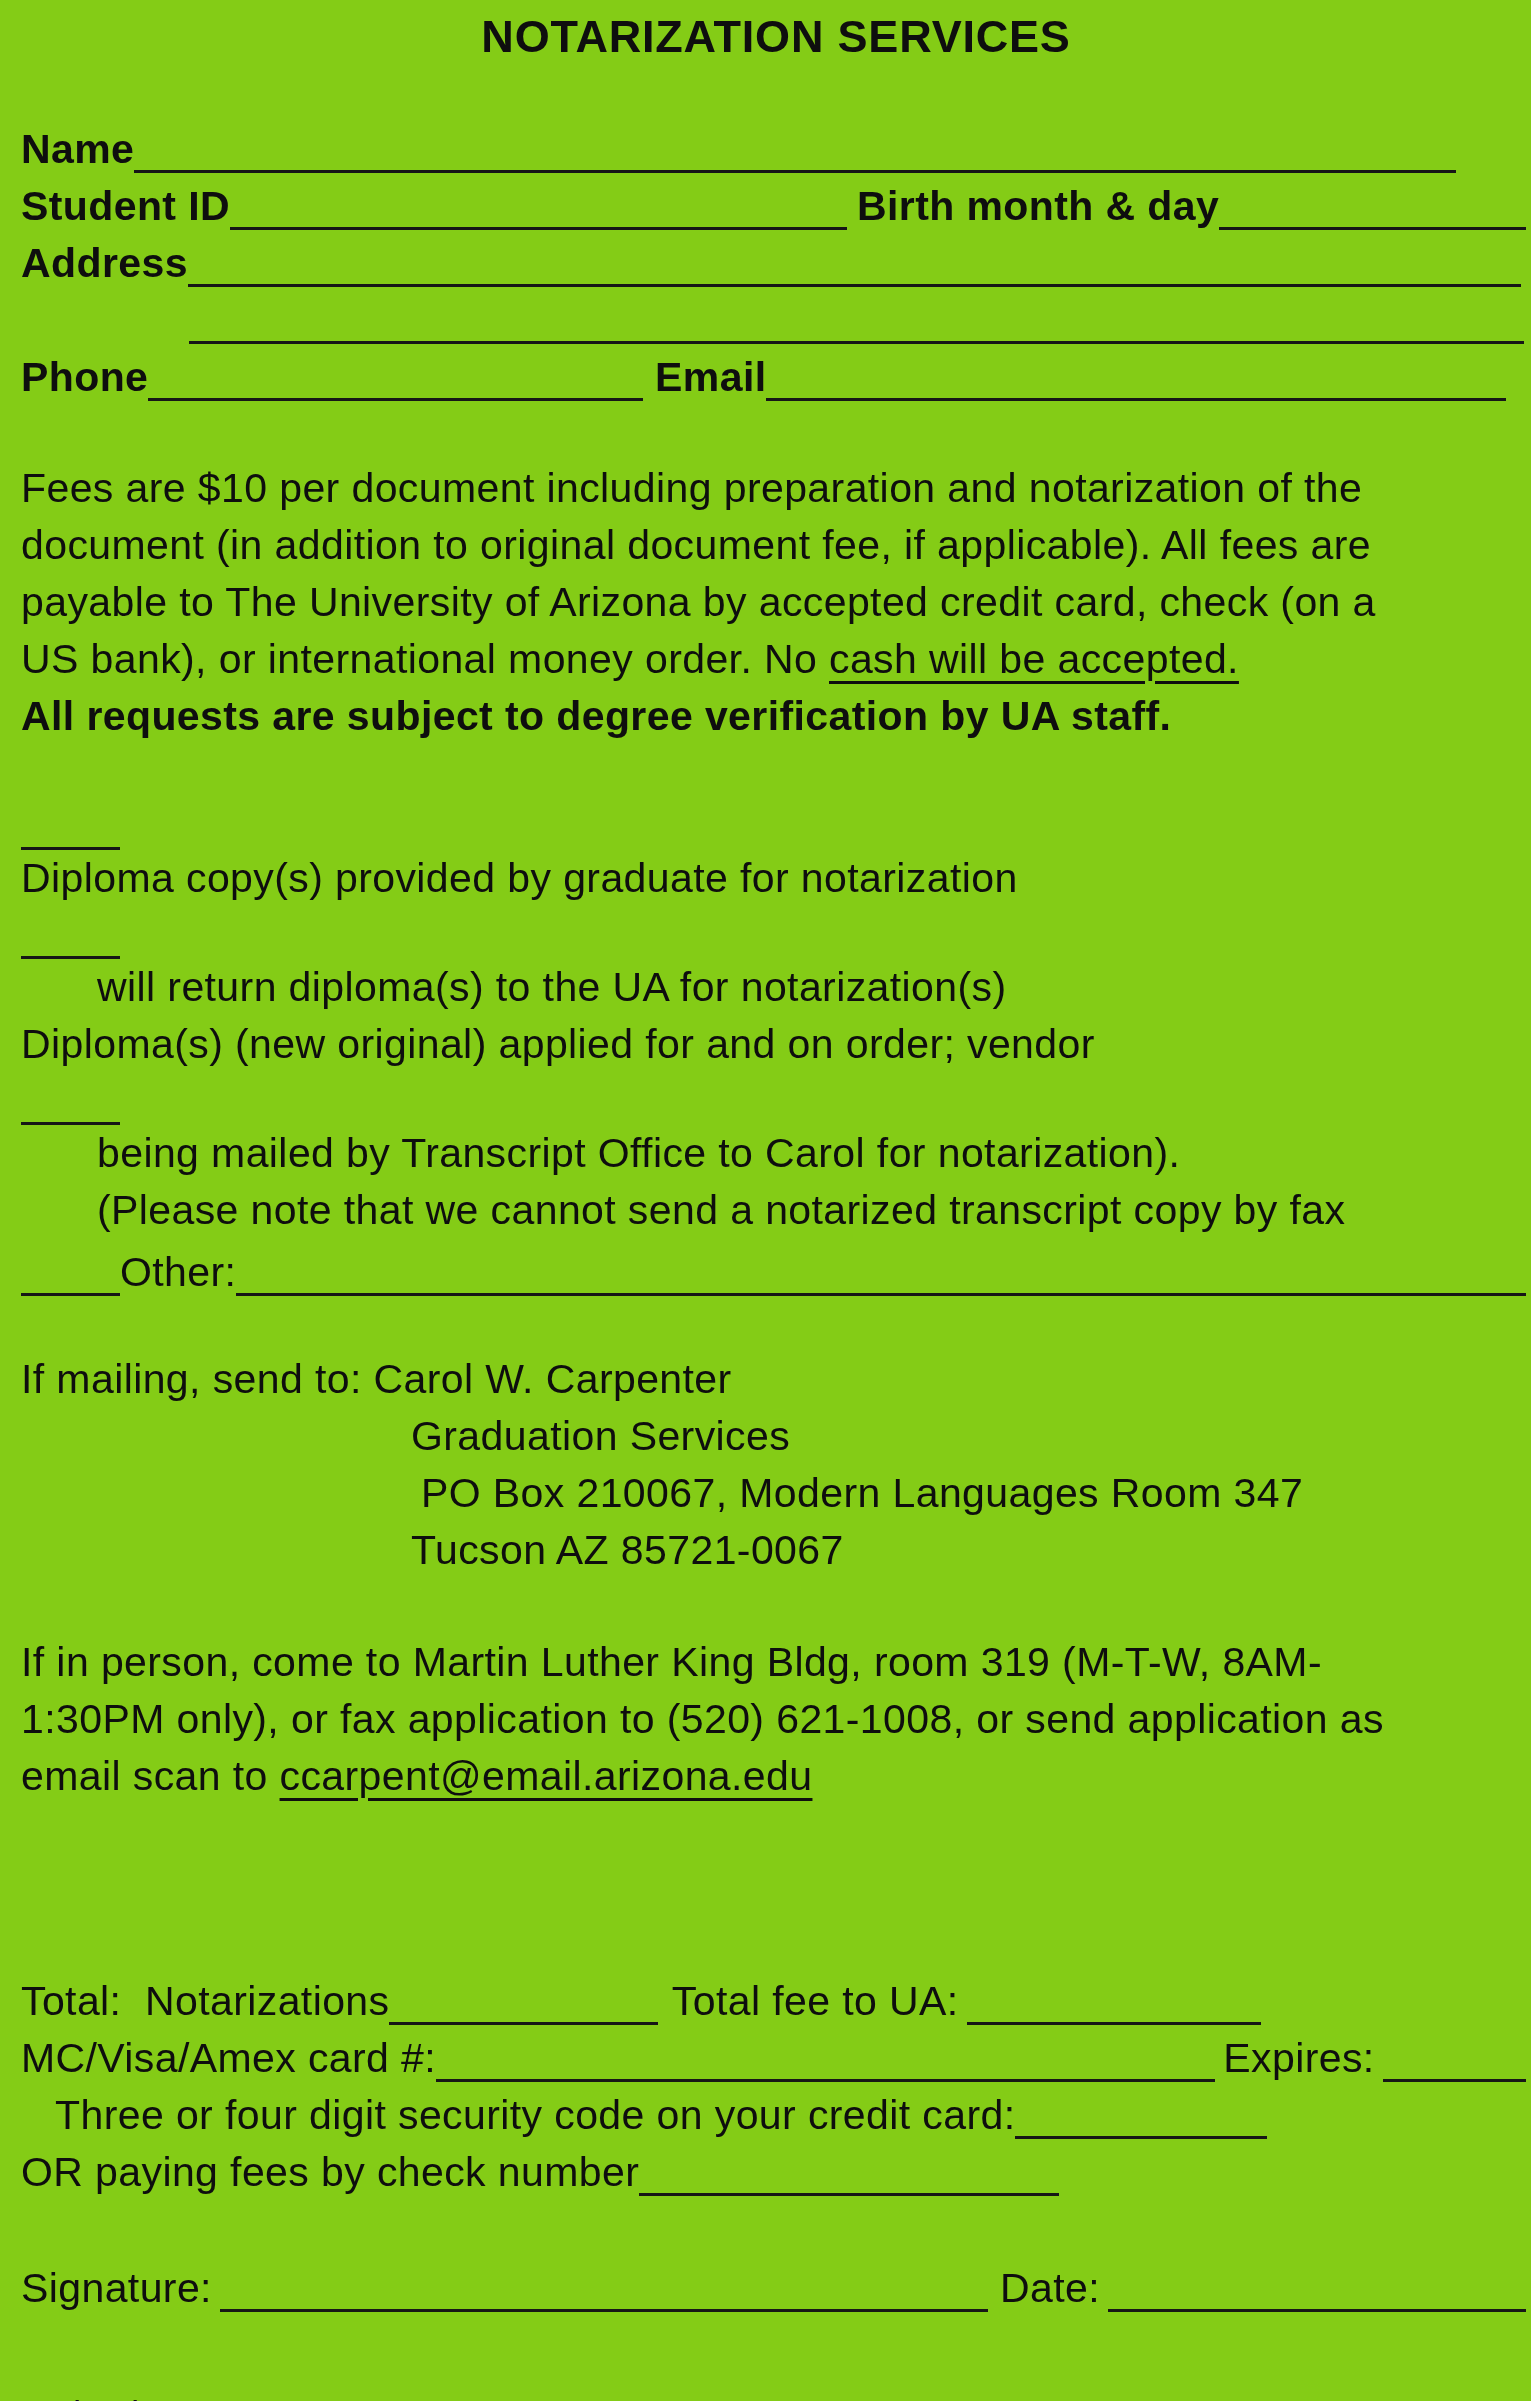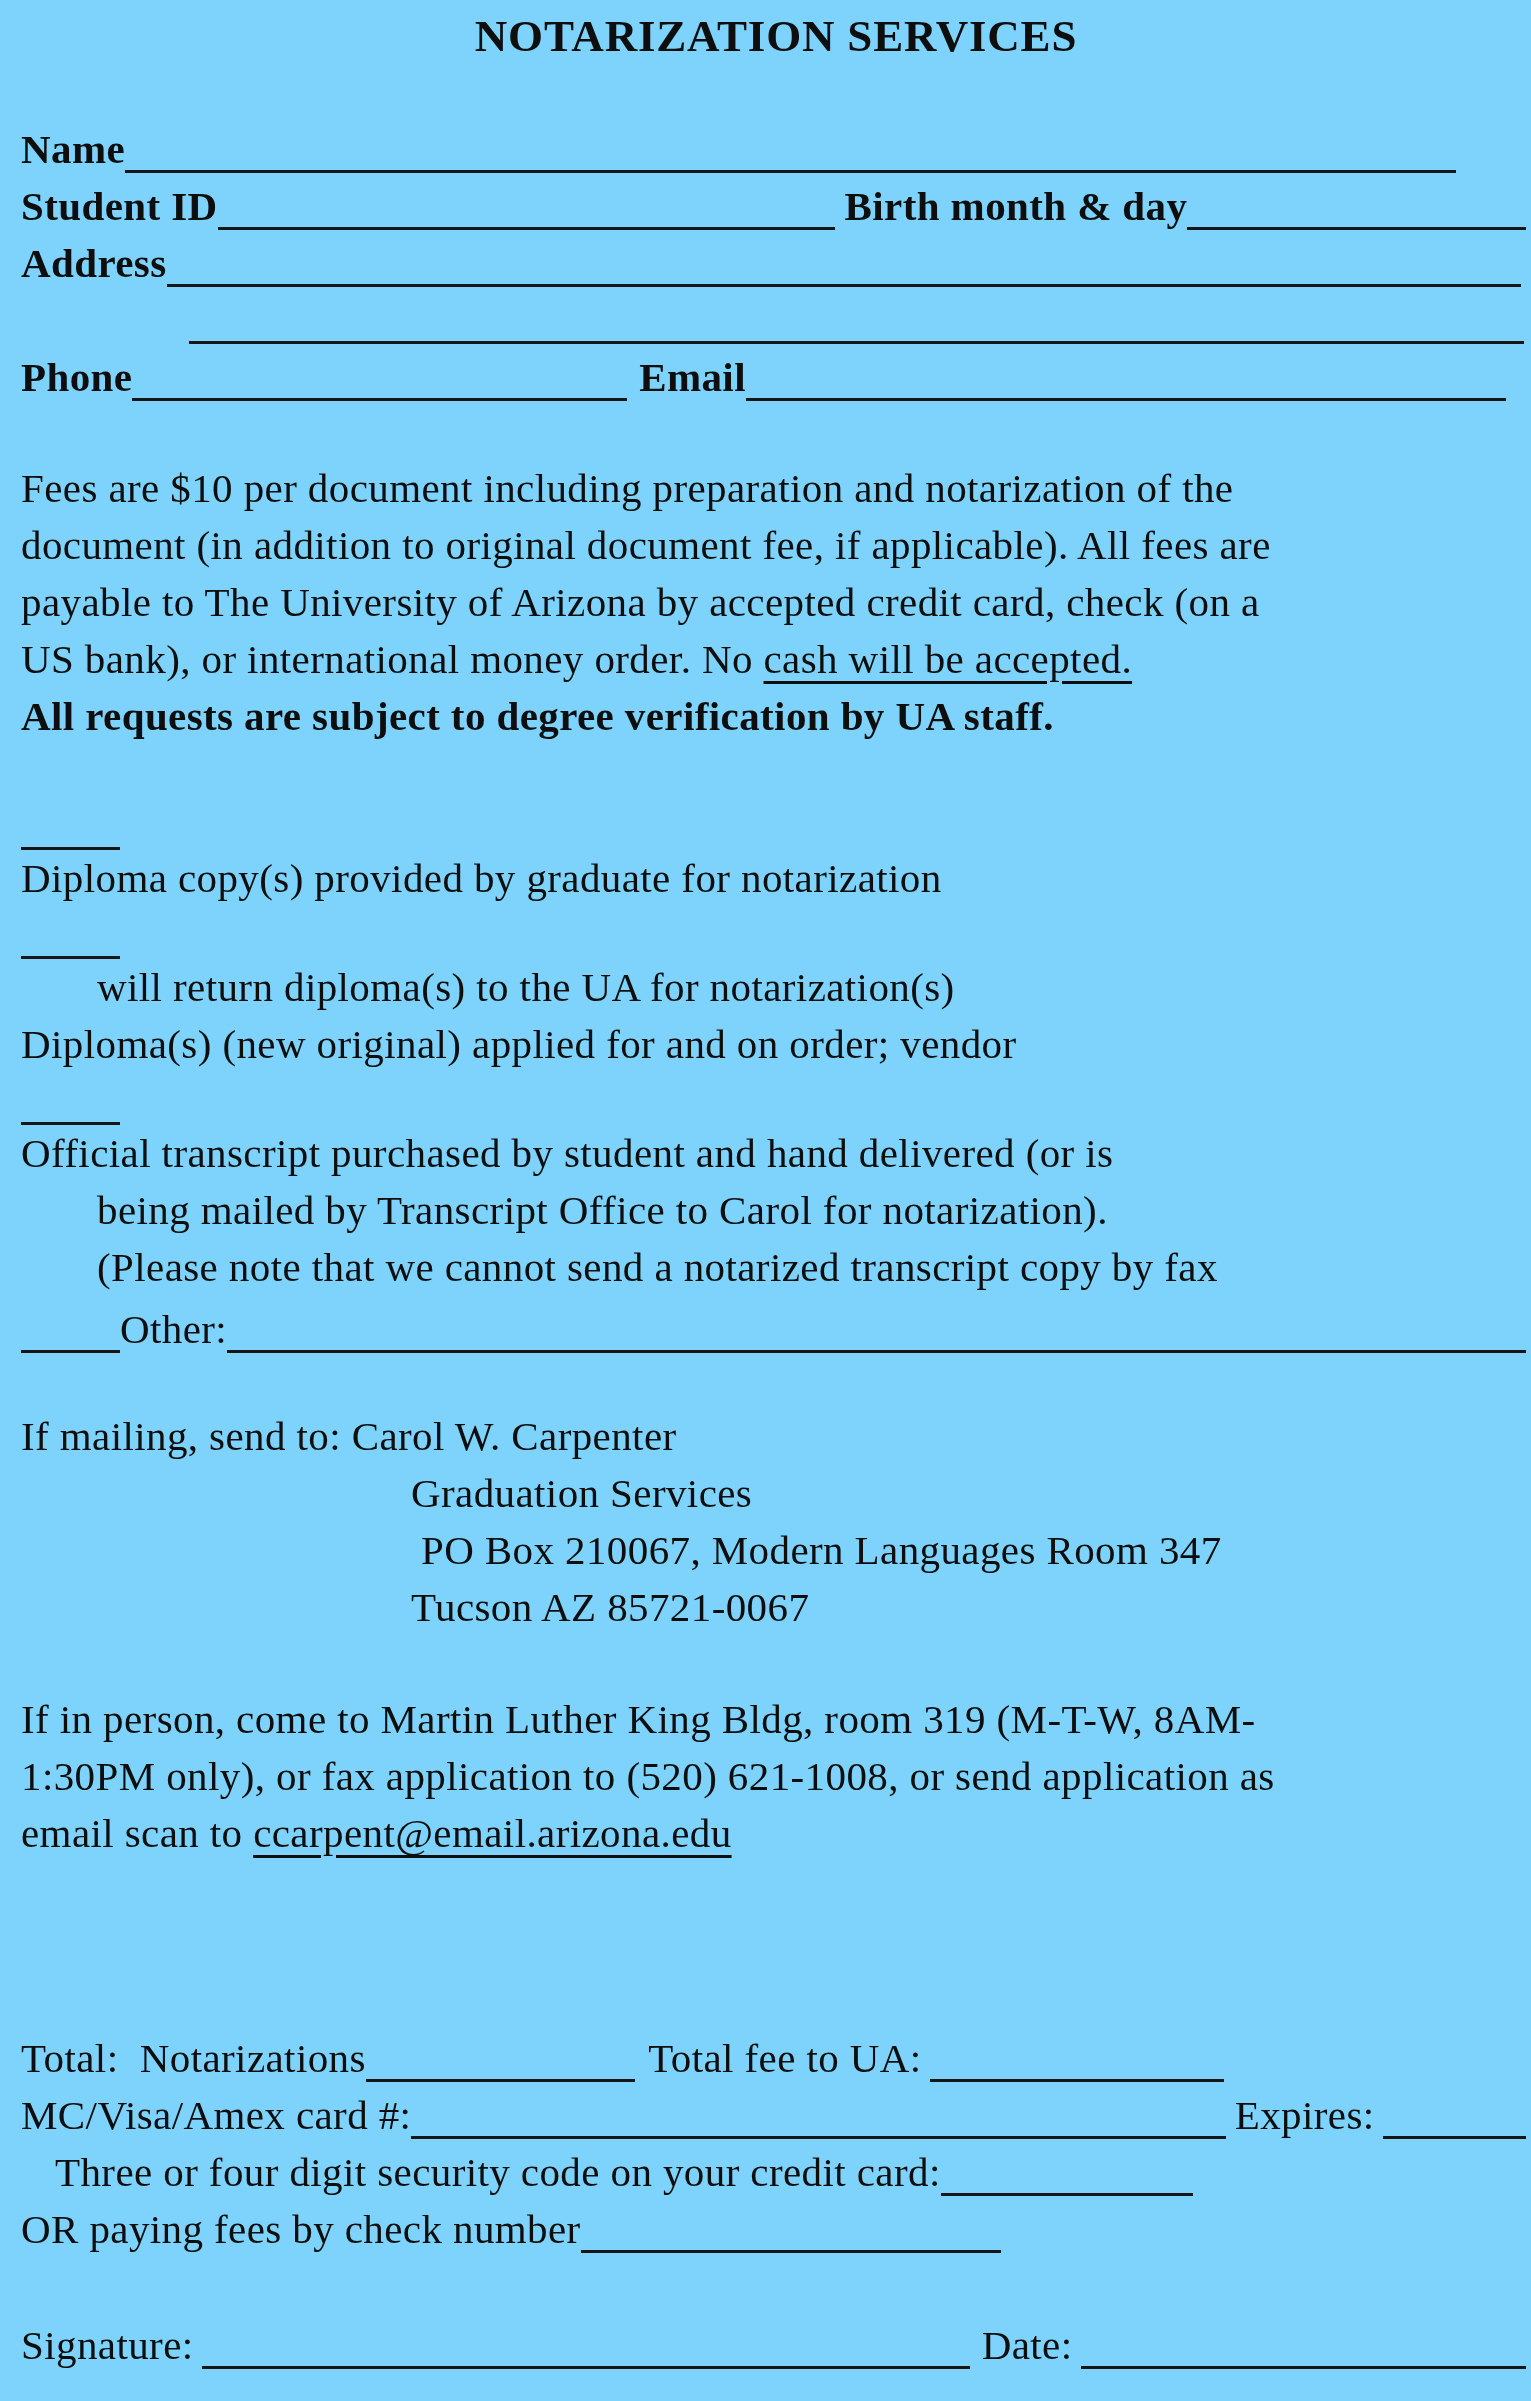--- a/index.html
+++ b/index.html
@@ -1,22 +1,22 @@
 <!DOCTYPE html>
 <html style="font-size:13.4px"><head>
 <meta charset="utf-8">
 <style>
   html,body{margin:0;padding:0;background:#e8e8e8;}
   .page{
     position:relative;
     width:1531px;height:2401px;
     margin:0 auto;
-    background:#7dd3fc;
+    background:#84cc16;
     color:#0e0e0e;
-    font-family:Liberation Serif, serif;
+    font-family:Liberation Sans, sans-serif;
     font-size:41px;
     letter-spacing:0.4px;
     overflow:hidden;
   }
   .inner{padding:11.8px 0 0 21px;}
   .title{
     text-align:center;
     font-weight:700;
     font-size:45px;
     letter-spacing:0.8px;
@@ -134,21 +134,20 @@
       <div class="cl-item">
         <span class="cl-blank"></span>
         <div class="cl-text">
           <div class="cl-line cl-cont">will return diploma(s) to the UA for notarization(s)</div>
           <div class="cl-line">Diploma(s) (new original) applied for and on order; vendor</div>
         </div>
       </div>
       <div class="cl-item">
         <span class="cl-blank"></span>
         <div class="cl-text">
-          <div class="cl-line">Official transcript purchased by student and hand delivered (or is</div>
           <div class="cl-line cl-cont">being mailed by Transcript Office to Carol for notarization).</div>
           <div class="cl-line cl-cont">(Please note that we cannot send a notarized transcript copy by fax</div>
         </div>
       </div>
       <div class="other-row">
         <span class="other-blank"></span>
         <span>Other:</span>
         <span class="blank fill mr6"></span>
       </div>
     </div>

